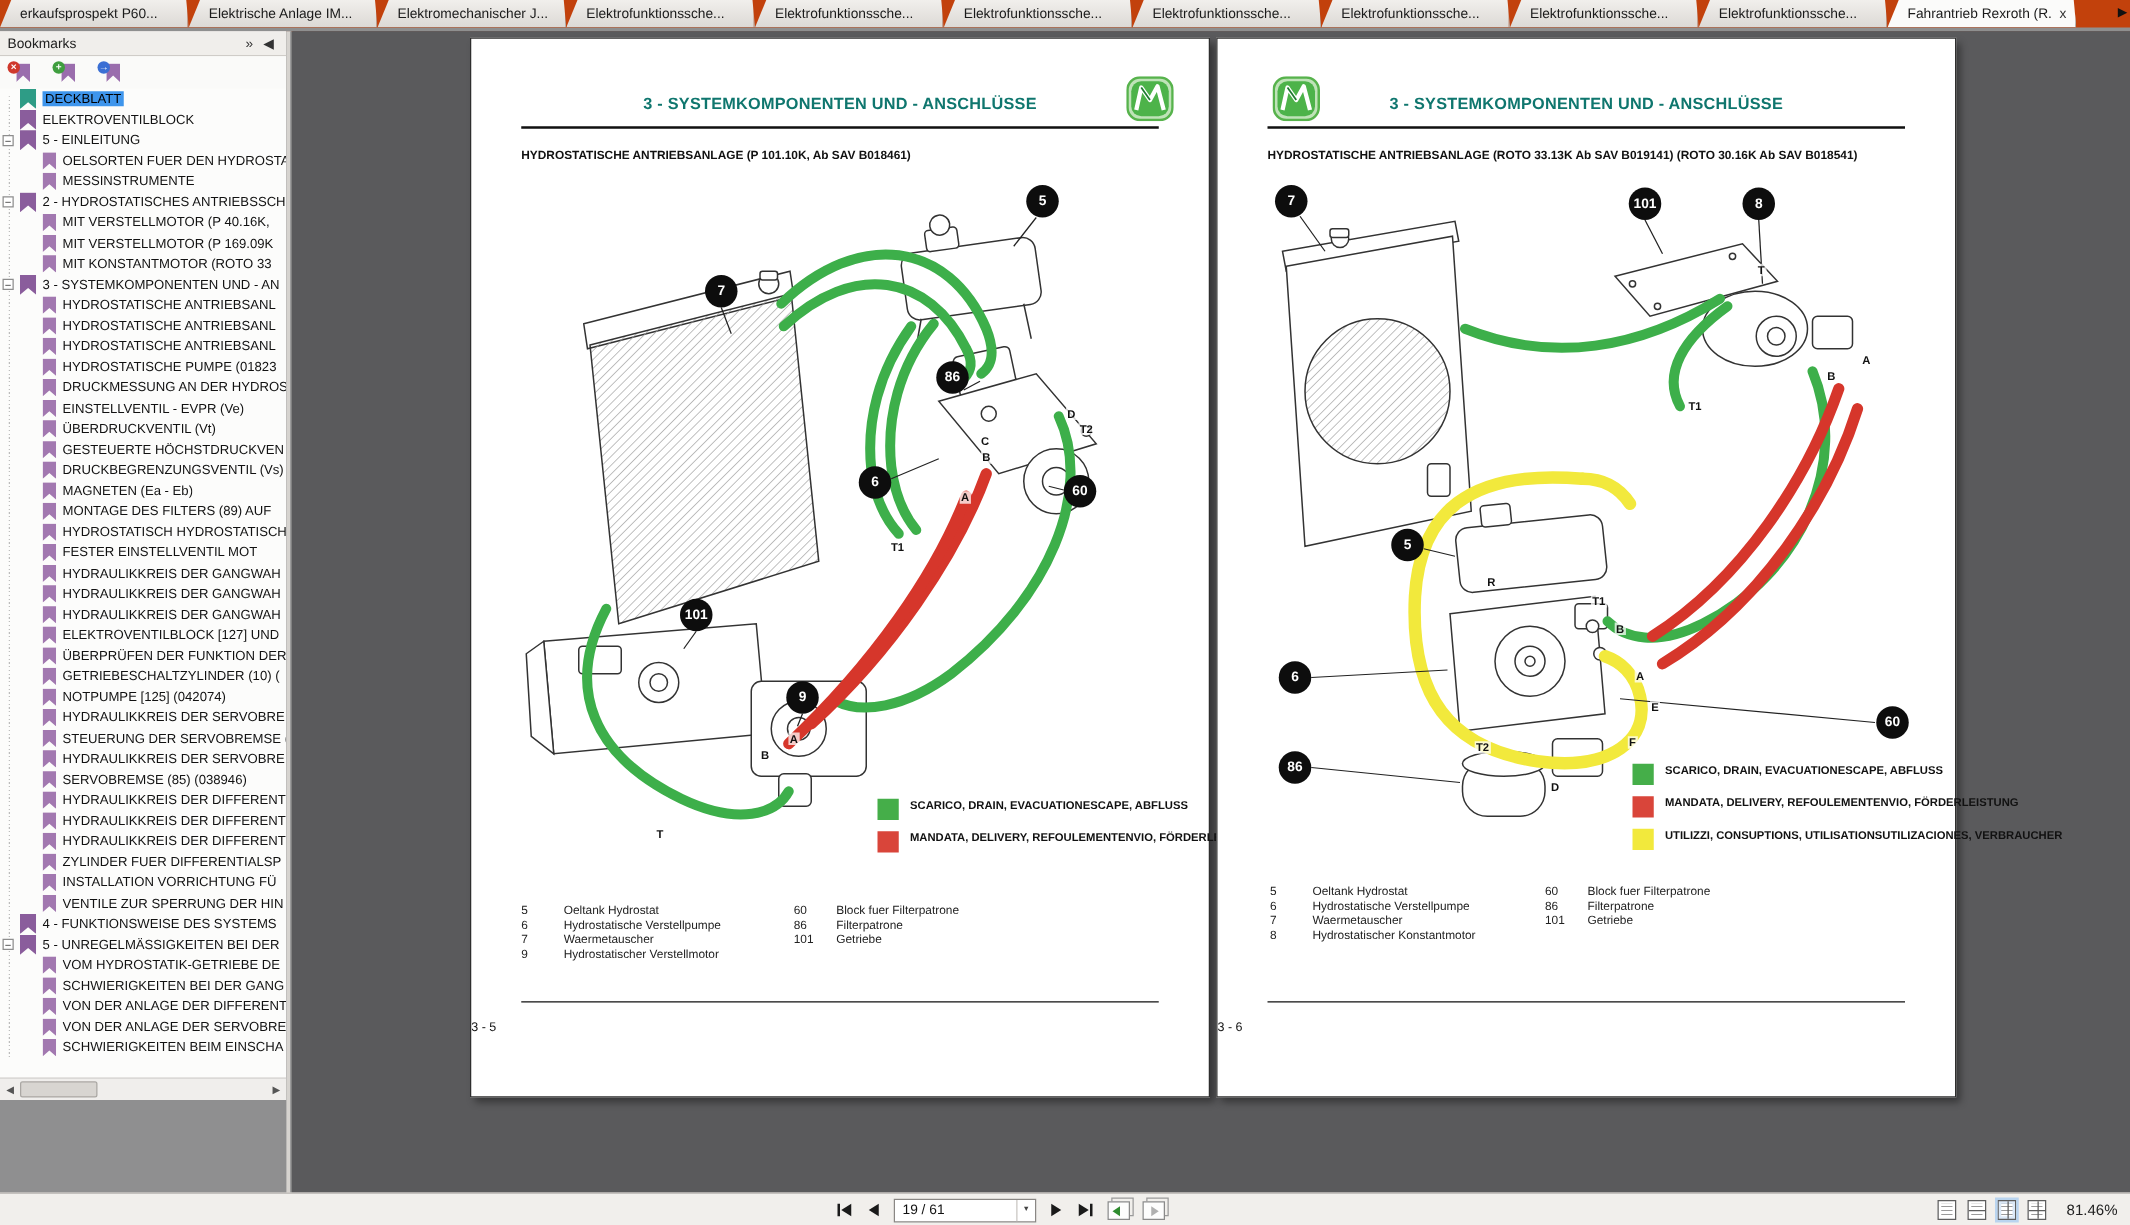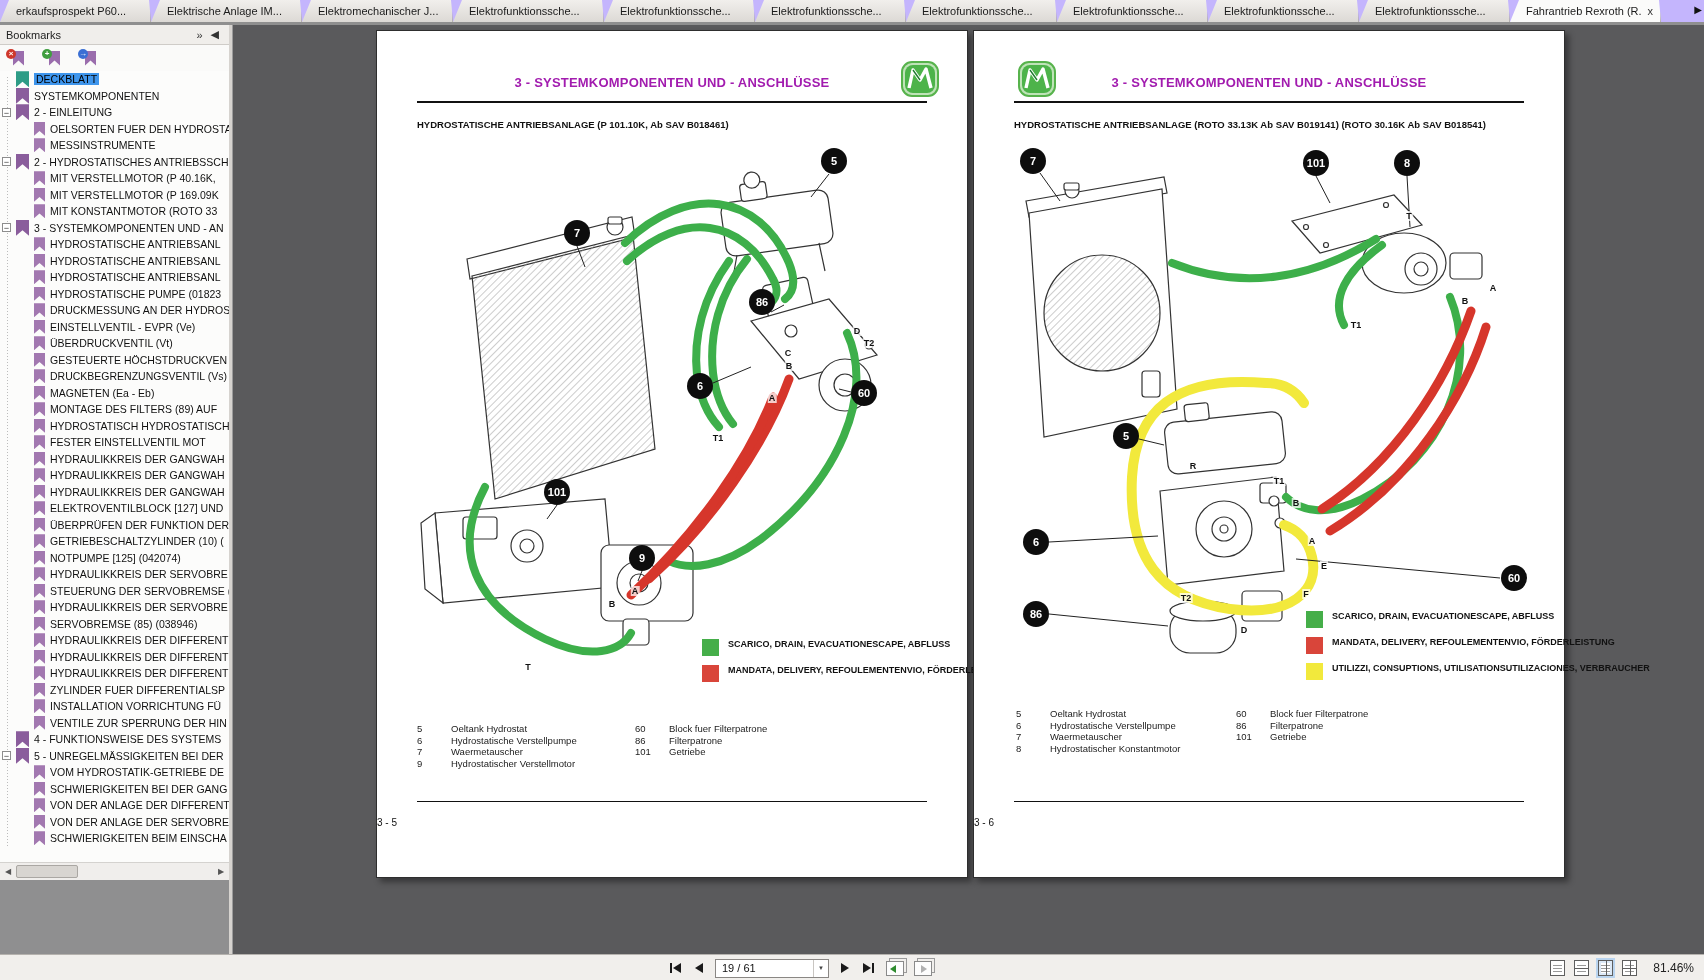--- a/index.html
+++ b/index.html
@@ -1,20 +1,20 @@
 <!DOCTYPE html>
 <html><head>
 <meta charset="utf-8">
 <style>
   html,body{margin:0;padding:0;background:#333;}
   #app{position:relative;width:1704px;height:980px;overflow:hidden;
        font-family:"Liberation Sans",sans-serif;background:#5a5a5c;}
 
   
-  .tabbar{position:absolute;left:0;top:0;width:1704px;height:25px;background:#c4b5fd;}
+  .tabbar{position:absolute;left:0;top:0;width:1704px;height:25px;background:#c2410c;}
   .tabs{position:absolute;left:0;top:0;height:22px;display:flex;}
   .tab{flex:0 0 151px;height:22px;display:flex;align-items:center;
        background:linear-gradient(#f1efec,#dcd9d5);
        clip-path:polygon(9px 0,calc(100% - 2px) 0,100% 100%,0 100%);
        font-size:11px;color:#1a1a1a;padding:0 4px 0 16px;box-sizing:border-box;
        white-space:nowrap;overflow:hidden;border-right:1px solid #b3b0ac;}
   .tab[data-active="true"]{background:#fbfbfa;font-weight:normal;}
   .tab-label{overflow:hidden;white-space:nowrap;flex:1;}
   .tab-close{display:none;margin-left:4px;font-size:11px;color:#333;padding:0 3px;cursor:default;}
   .tab[data-active="true"] .tab-close{display:inline-block;}
@@ -56,21 +56,21 @@
   .hs-arrow.left{left:1px;}
   .hs-arrow.right{right:1px;}
   .hs-thumb{position:absolute;left:16px;top:2px;width:62px;height:13px;background:#d8d5d1;border:1px solid #aaa7a3;border-radius:2px;box-sizing:border-box;}
   .sb-below{position:absolute;left:0;top:880px;width:229px;height:75px;background:#8f8f90;}
   .v-divider{position:absolute;left:229px;top:25px;width:4px;height:930px;background:#d6d3cf;border-right:1px solid #9c9c9c;box-sizing:border-box;}
 
   
   .docarea{position:absolute;left:234px;top:25px;width:1470px;height:929px;background:#5a5a5c;}
   .page{position:absolute;top:5px;width:590px;height:846px;background:#fff;border:1px solid #2e2e2e;
         box-shadow:4px 4px 6px rgba(0,0,0,.4);box-sizing:content-box;}
-  .pg-title{position:absolute;left:0;right:0;top:44px;text-align:center;font-weight:bold;font-size:13px;color:#a21caf;letter-spacing:.2px;}
+  .pg-title{position:absolute;left:0;right:0;top:44px;text-align:center;font-weight:bold;font-size:13px;color:#0f766e;letter-spacing:.2px;}
   .pg-rule{position:absolute;left:40px;right:40px;top:70px;border-top:2px solid #111;}
   .pg-subtitle{position:absolute;left:40px;top:88px;font-weight:bold;font-size:9.5px;color:#111;white-space:nowrap;}
   .logo{position:absolute;top:30px;width:38px;height:36px;}
   .diagram{position:absolute;left:0;top:0;width:590px;height:846px;}
   .callout-layer,.label-layer{position:absolute;inset:0;pointer-events:none;}
   .callout{position:absolute;transform:translate(-50%,-50%);width:26px;height:26px;border-radius:50%;
            background:#0d0d0d;color:#fff;font-weight:bold;font-size:11px;display:flex;align-items:center;justify-content:center;}
   .port-label{position:absolute;transform:translate(-50%,-50%);font-size:9px;font-weight:bold;color:#111;
               background:rgba(255,255,255,.75);padding:0 1px;}
   .legend{position:absolute;display:flex;flex-direction:column;gap:9px;}
@@ -196,26 +196,26 @@
     </div>
     <div class="bm-tree">
 
         <div class="bm-row" data-level="0" data-selected="true" data-flag="teal">
           <span class="bm-flag"></span>
           <span class="bm-label">DECKBLATT</span>
         </div>
 
         <div class="bm-row" data-level="0">
           <span class="bm-flag"></span>
-          <span class="bm-label">SYSTEMKOMPONENTEN</span>
+          <span class="bm-label">ELEKTROVENTILBLOCK</span>
         </div>
 
         <div class="bm-row" data-level="0" data-expander="minus">
           <span class="bm-flag"></span>
-          <span class="bm-label">2 - EINLEITUNG</span>
+          <span class="bm-label">5 - EINLEITUNG</span>
         </div>
 
         <div class="bm-row" data-level="1">
           <span class="bm-flag"></span>
           <span class="bm-label">OELSORTEN FUER DEN HYDROSTAT</span>
         </div>
 
         <div class="bm-row" data-level="1">
           <span class="bm-flag"></span>
           <span class="bm-label">MESSINSTRUMENTE</span>

